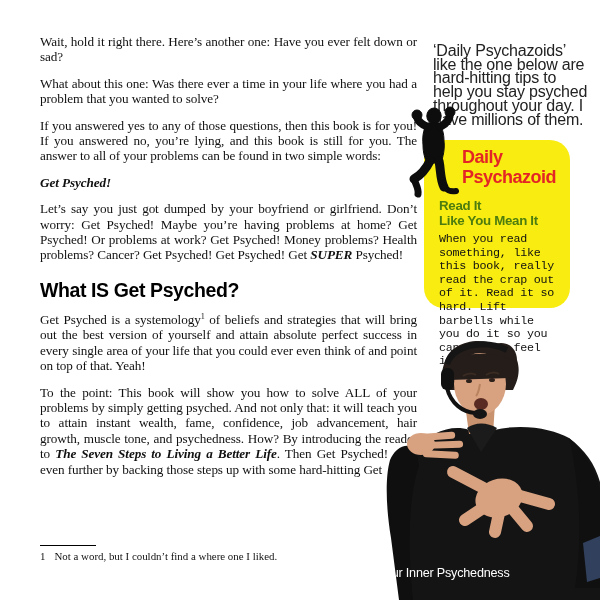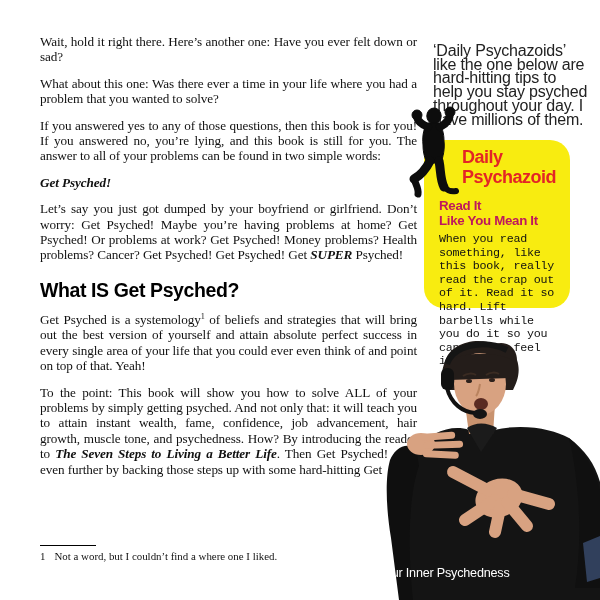--- a/index.html
+++ b/index.html
@@ -17,21 +17,21 @@
   
   #side-note{position:absolute;left:433px;top:44px;width:156px;
              font-family:"Liberation Sans",sans-serif;font-size:16px;line-height:13.7px;
              letter-spacing:-0.2px;color:#222;}
   
   #card{position:absolute;left:424px;top:140px;width:146px;height:168px;
         background:#f8ec10;border-radius:20px;z-index:1;}
   #card .title{font-family:"Liberation Sans",sans-serif;font-weight:700;color:#e32526;
                font-size:18px;line-height:19.5px;letter-spacing:-0.5px;
                padding:8px 6px 0 38px;}
-  #card .subtitle{font-family:"Liberation Sans",sans-serif;font-weight:700;color:#be185d;
+  #card .subtitle{font-family:"Liberation Sans",sans-serif;font-weight:700;color:#4d7c0f;
                   font-size:13.3px;line-height:15px;letter-spacing:-0.3px;
                   padding:11px 10px 0 15px;}
   #card .body{font-family:Liberation Mono, monospace;font-size:11.7px;line-height:13.6px;
               letter-spacing:-0.25px;color:#111;padding:5px 10px 0 15px;}
   
   #silhouette{position:absolute;left:404px;top:105px;width:60px;height:94px;z-index:2;}
   
   #photo{position:absolute;left:383px;top:338px;width:217px;height:262px;z-index:3;}
   
   #footnote-rule{position:absolute;left:40px;top:545px;width:56px;border-top:1px solid #000;}

